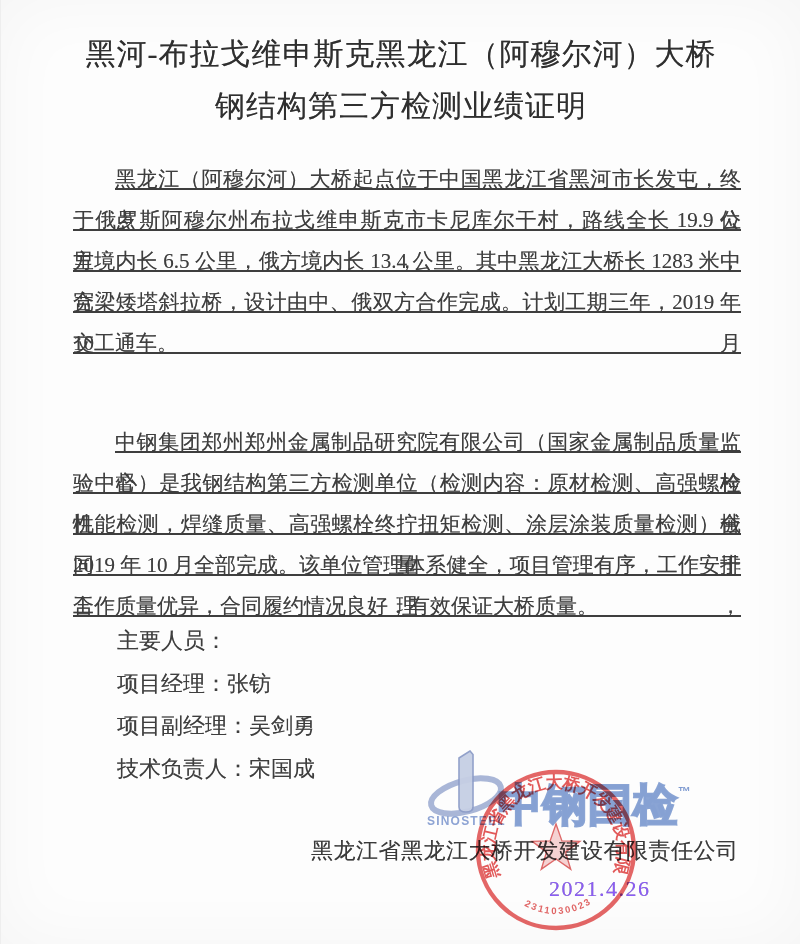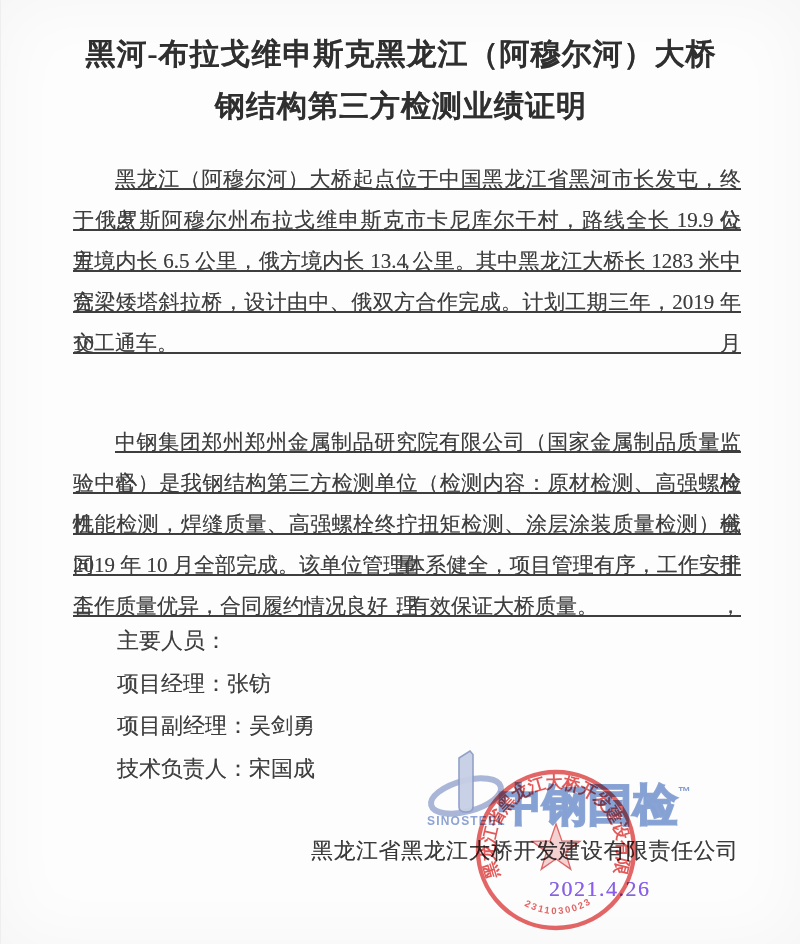--- a/index.html
+++ b/index.html
@@ -4,21 +4,21 @@
 <style>
   html,body{margin:0;padding:0;background:#ffffff;}
   .page{
     position:relative;width:800px;height:944px;background:#fdfdfd;overflow:hidden;
     font-family:"Liberation Serif",serif;color:#3c3c3c;
     box-shadow:inset 0 0 70px rgba(0,0,0,.035);border-left:1px solid rgba(0,0,0,.06);
   }
   
   .title{
     position:absolute;top:28px;left:0;width:800px;text-align:center;
-    font-weight:bold;color:#2f2f2f;font-size:30px;line-height:52px;letter-spacing:1px;
+    font-weight:normal;color:#2f2f2f;font-size:30px;line-height:52px;letter-spacing:1px;
     text-shadow:0 0 .5px rgba(40,40,40,.55);
   }
   
   .para{position:absolute;left:72px;width:668px;font-size:21px;color:#3e3e3e;
         text-shadow:0 0 .4px rgba(55,55,55,.5);}
   .p1{top:159px}
   .p2{top:422px}
   .bl{height:41px;line-height:41px;text-decoration:underline;}
   .just{text-align:justify;text-align-last:justify;text-justify:inter-character;}
   .indent{padding-left:42px;}

